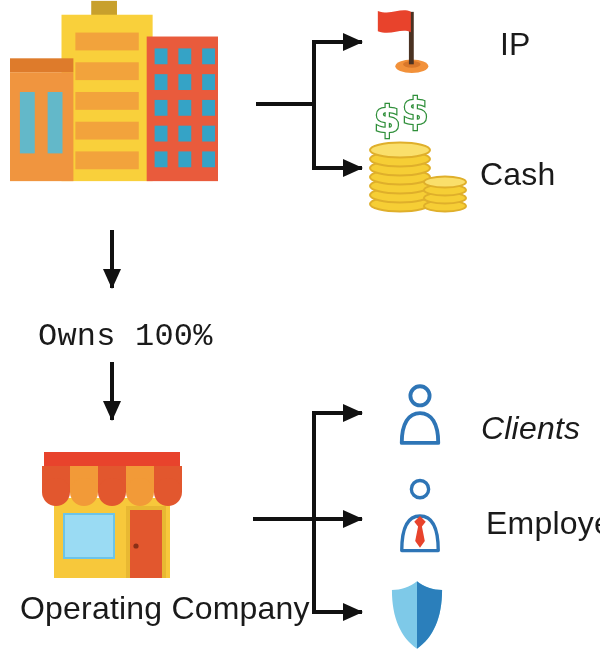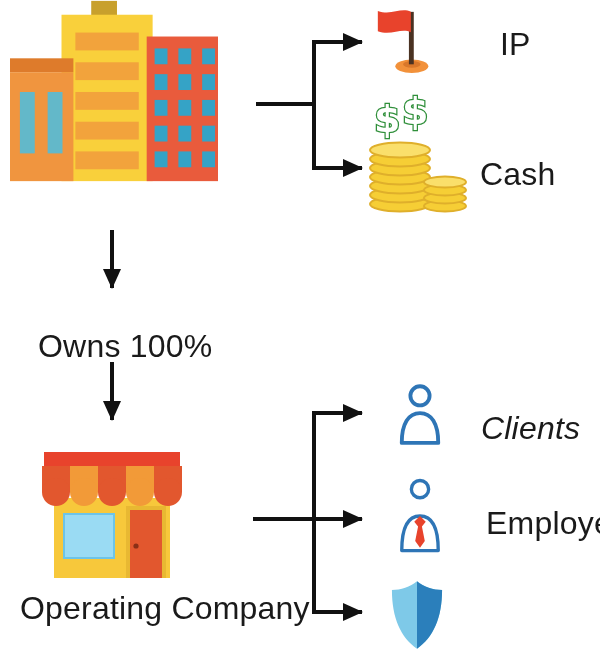--- a/index.html
+++ b/index.html
@@ -15,21 +15,21 @@
   .flag      { left:372px; top:6px;   width:68px;  height:70px;  }
   .coins     { left:368px; top:92px;  width:100px; height:122px; }
   .store     { left:38px;  top:452px; width:148px; height:132px; }
   .person    { left:396px; top:383px; width:48px;  height:66px;  }
   .employee  { left:396px; top:476px; width:48px;  height:82px;  }
   .shield    { left:390px; top:578px; width:54px;  height:74px;  }
 
   .lbl-holding   { left:12px;  top:188px; }
   .lbl-ip        { left:500px; top:26px;  }
   .lbl-cash      { left:480px; top:156px; }
-  .lbl-owns      { left:38px;  top:328px; }
+  .lbl-owns      { left:38px;  top:318px;font-family:Liberation Mono, monospace; }
   .lbl-operating { left:20px;   top:590px; }
   .lbl-clients   { left:481px; top:410px;font-style:italic; }
   .lbl-employees { left:486px; top:505px; }
   .lbl-suppliers { left:484px; top:597px; }
 </style>
 </head>
 <body>
 
 <div class="canvas">
 

